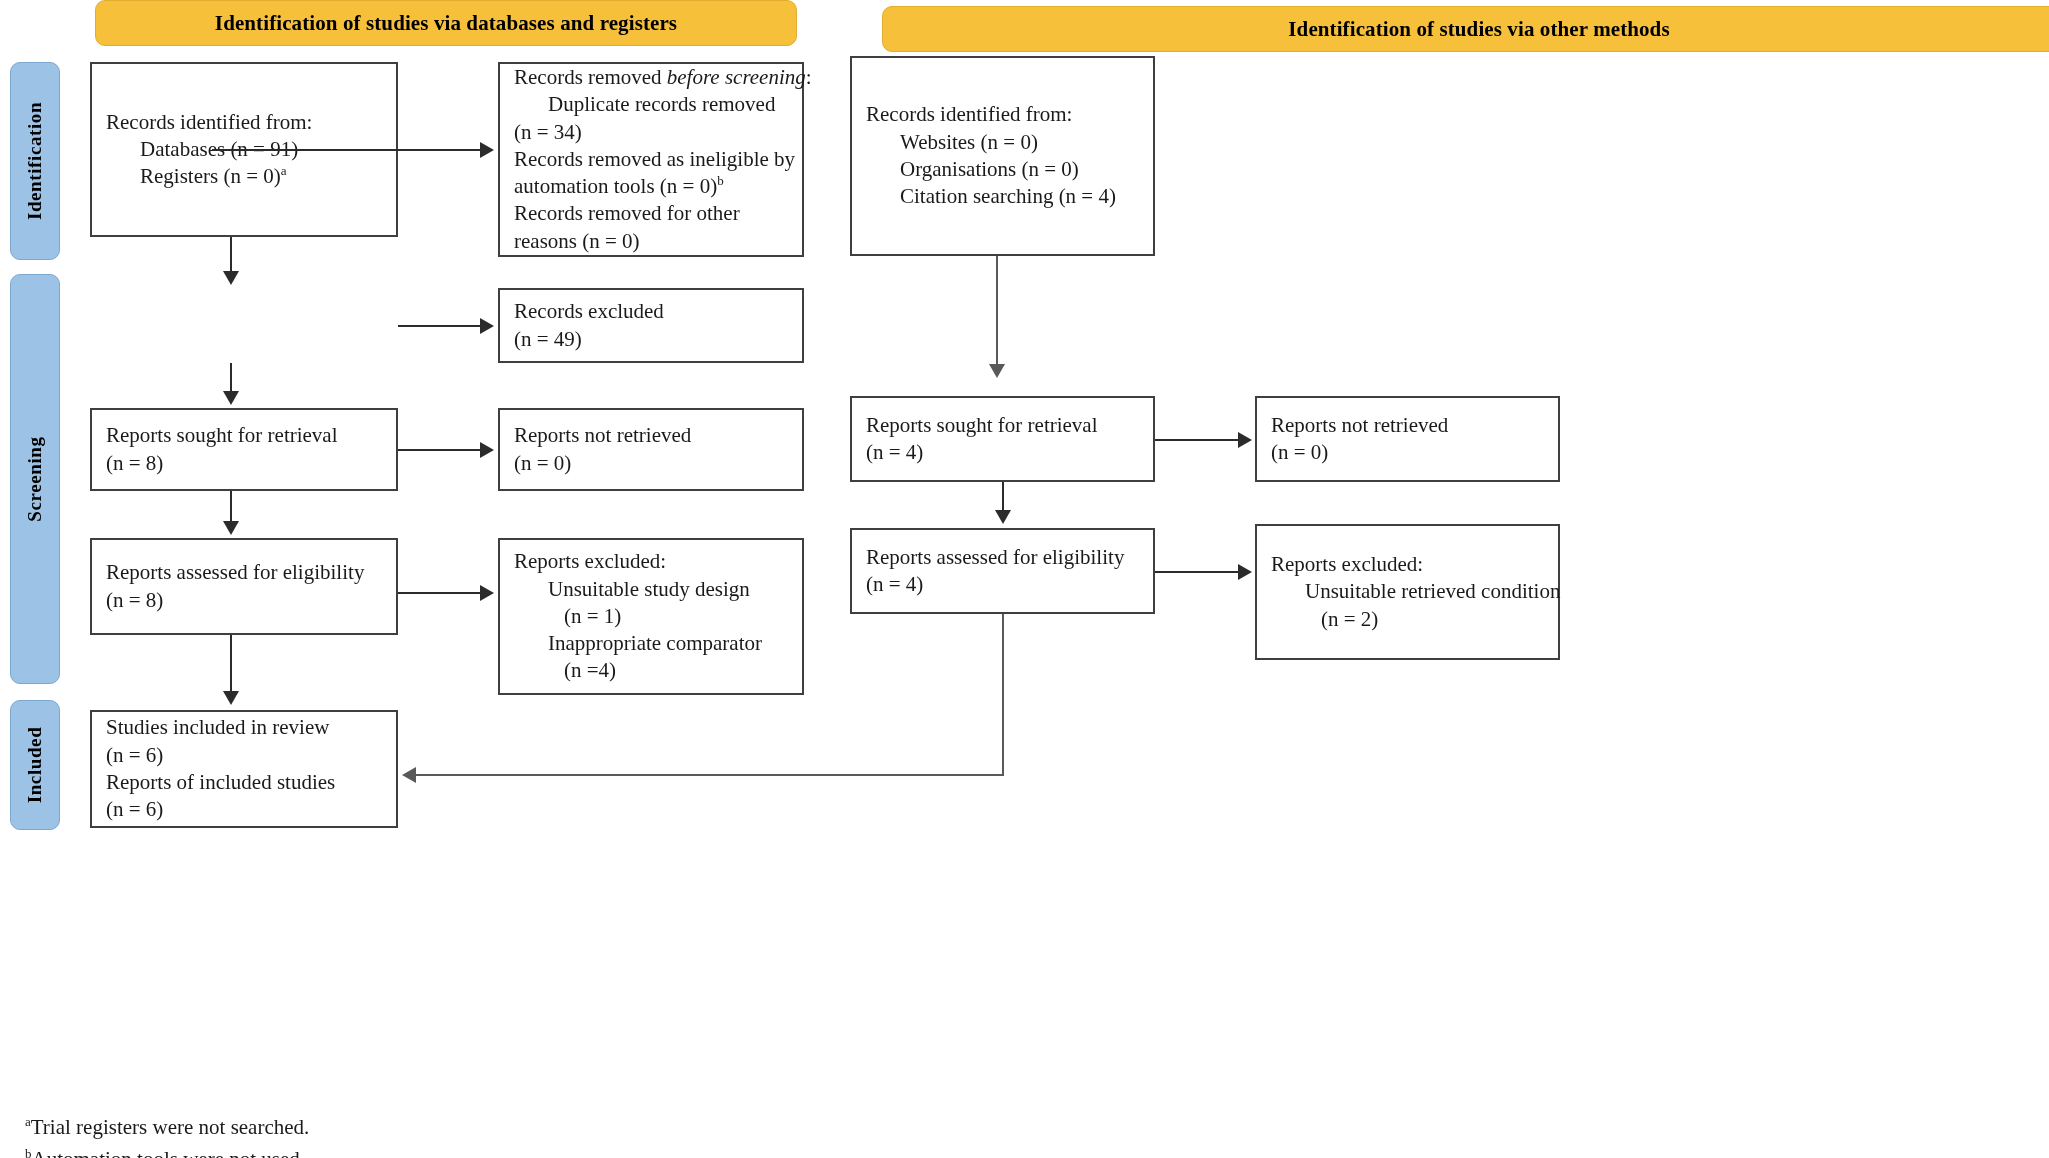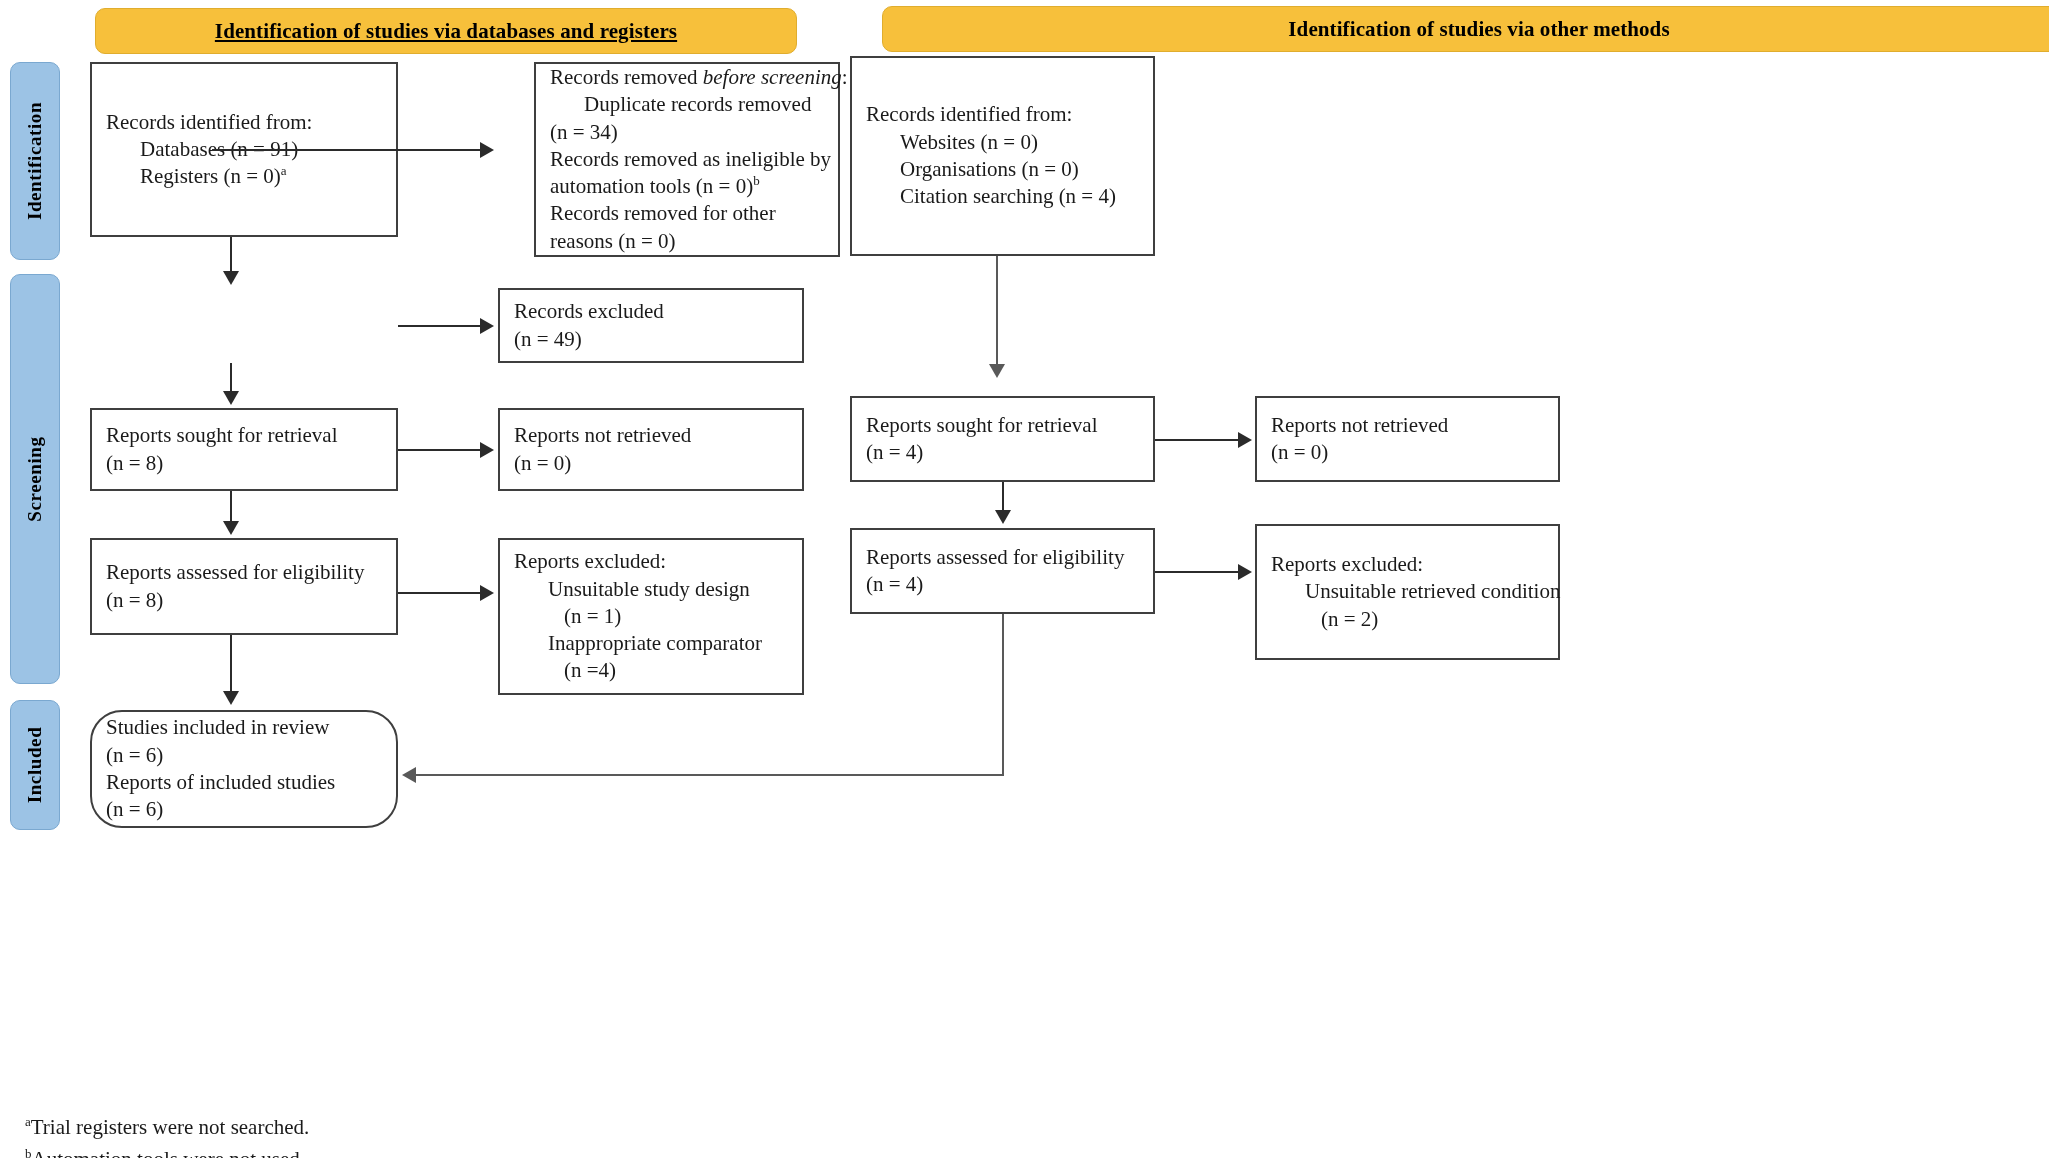--- a/index.html
+++ b/index.html
@@ -128,21 +128,21 @@
     font-size: 13px;
     vertical-align: super;
     line-height: 0;
   }
 </style>
 </head>
 <body>
 
 <div id="canvas">
 
-  <div class="hdr" style="left:95px; top:8px; width:700px; height:44px;text-decoration:underline;">
+  <div class="hdr" style="left:95px; top:0; width:700px; height:44px;">
     <span>Identification of studies via databases and registers</span>
   </div>
   <div class="hdr" style="left:850px; top:6px; width:1192px; height:44px;margin-left:32px;">
     <span>Identification of studies via other methods</span>
   </div>
 
   <div class="stage" style="left:10px; top:62px; width:48px; height:196px;">
     <span>Identification</span>
   </div>
   <div class="stage" style="left:10px; top:274px; width:48px; height:408px;">
@@ -151,21 +151,21 @@
   <div class="stage" style="left:10px; top:700px; width:48px; height:128px;">
     <span>Included</span>
   </div>
 
   <div class="box" style="left:90px; top:62px; width:308px; height:175px;">
     <div class="ln">Records identified from:</div>
     <div class="ln ind">Databases (n = 91)</div>
     <div class="ln ind"><span>Registers (n = 0)</span><span class="sup">a</span></div>
   </div>
 
-  <div class="box" style="left:498px; top:62px; width:306px; height:195px;margin-left:36px;">
+  <div class="box" style="left:498px; top:62px; width:306px; height:195px;">
     <div class="ln"><span>Records removed </span><span class="it">before screening</span><span>:</span></div>
     <div class="ln ind">Duplicate records removed</div>
     <div class="ln">(n = 34)</div>
     <div class="ln">Records removed as ineligible by</div>
     <div class="ln"><span>automation tools (n = 0)</span><span class="sup">b</span></div>
     <div class="ln">Records removed for other</div>
     <div class="ln">reasons (n = 0)</div>
   </div>
 
 
@@ -190,21 +190,21 @@
   </div>
 
   <div class="box" style="left:498px; top:538px; width:306px; height:157px;">
     <div class="ln">Reports excluded:</div>
     <div class="ln ind">Unsuitable study design</div>
     <div class="ln ind2">(n = 1)</div>
     <div class="ln ind">Inappropriate comparator</div>
     <div class="ln ind2">(n =4)</div>
   </div>
 
-  <div class="box" style="left:90px; top:710px; width:308px; height:118px;border-radius:32px;">
+  <div class="box" style="left:90px; top:710px; width:308px; height:118px;">
     <div class="ln">Studies included in review</div>
     <div class="ln">(n = 6)</div>
     <div class="ln">Reports of included studies</div>
     <div class="ln">(n = 6)</div>
   </div>
 
   <div class="box" style="left:850px; top:56px; width:305px; height:200px;">
     <div class="ln">Records identified from:</div>
     <div class="ln ind">Websites (n = 0)</div>
     <div class="ln ind">Organisations (n = 0)</div>

